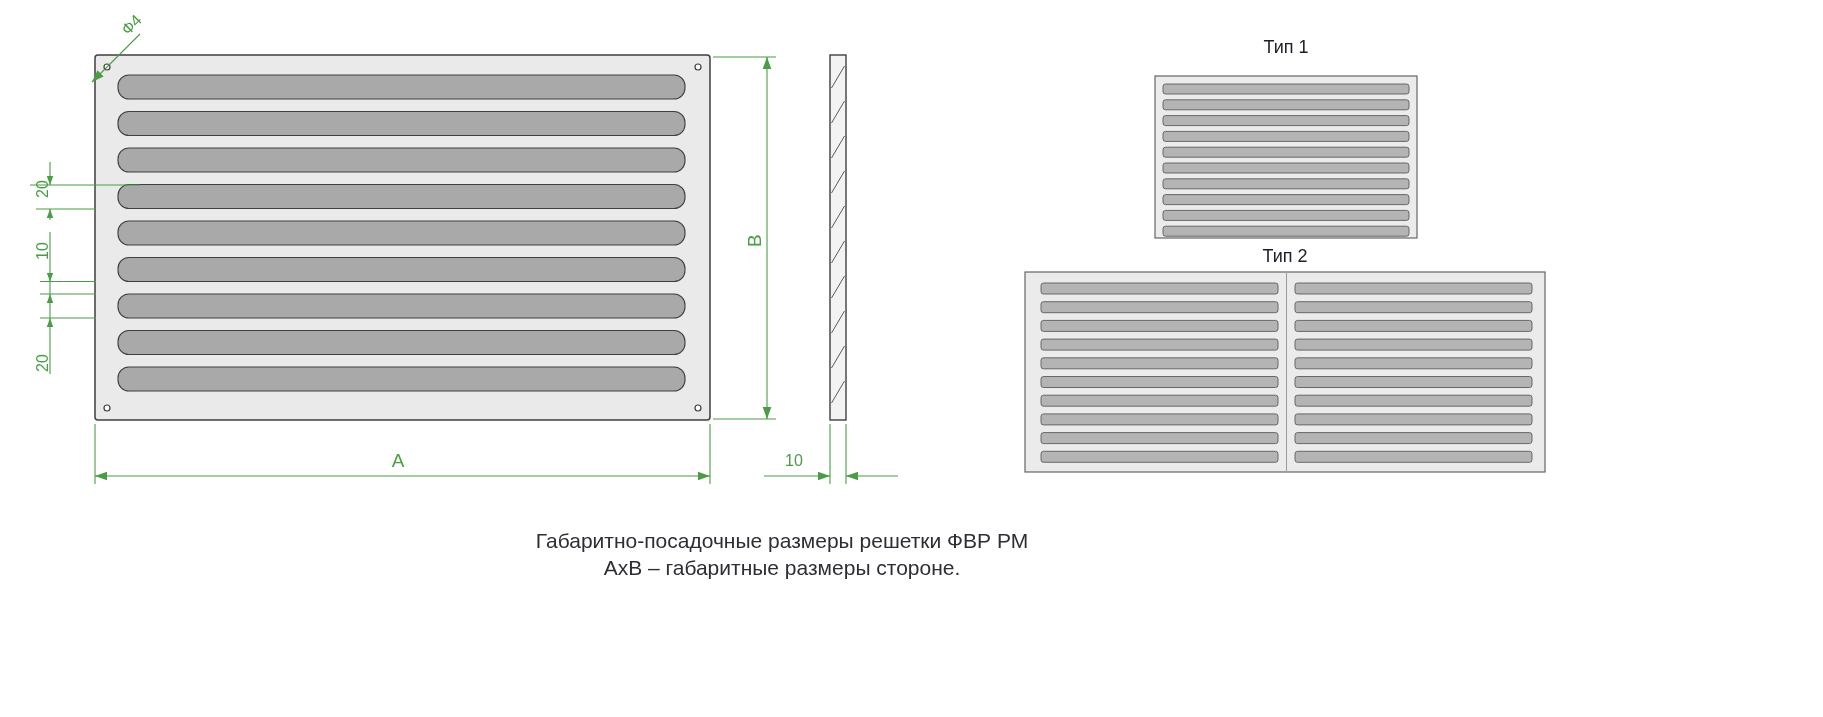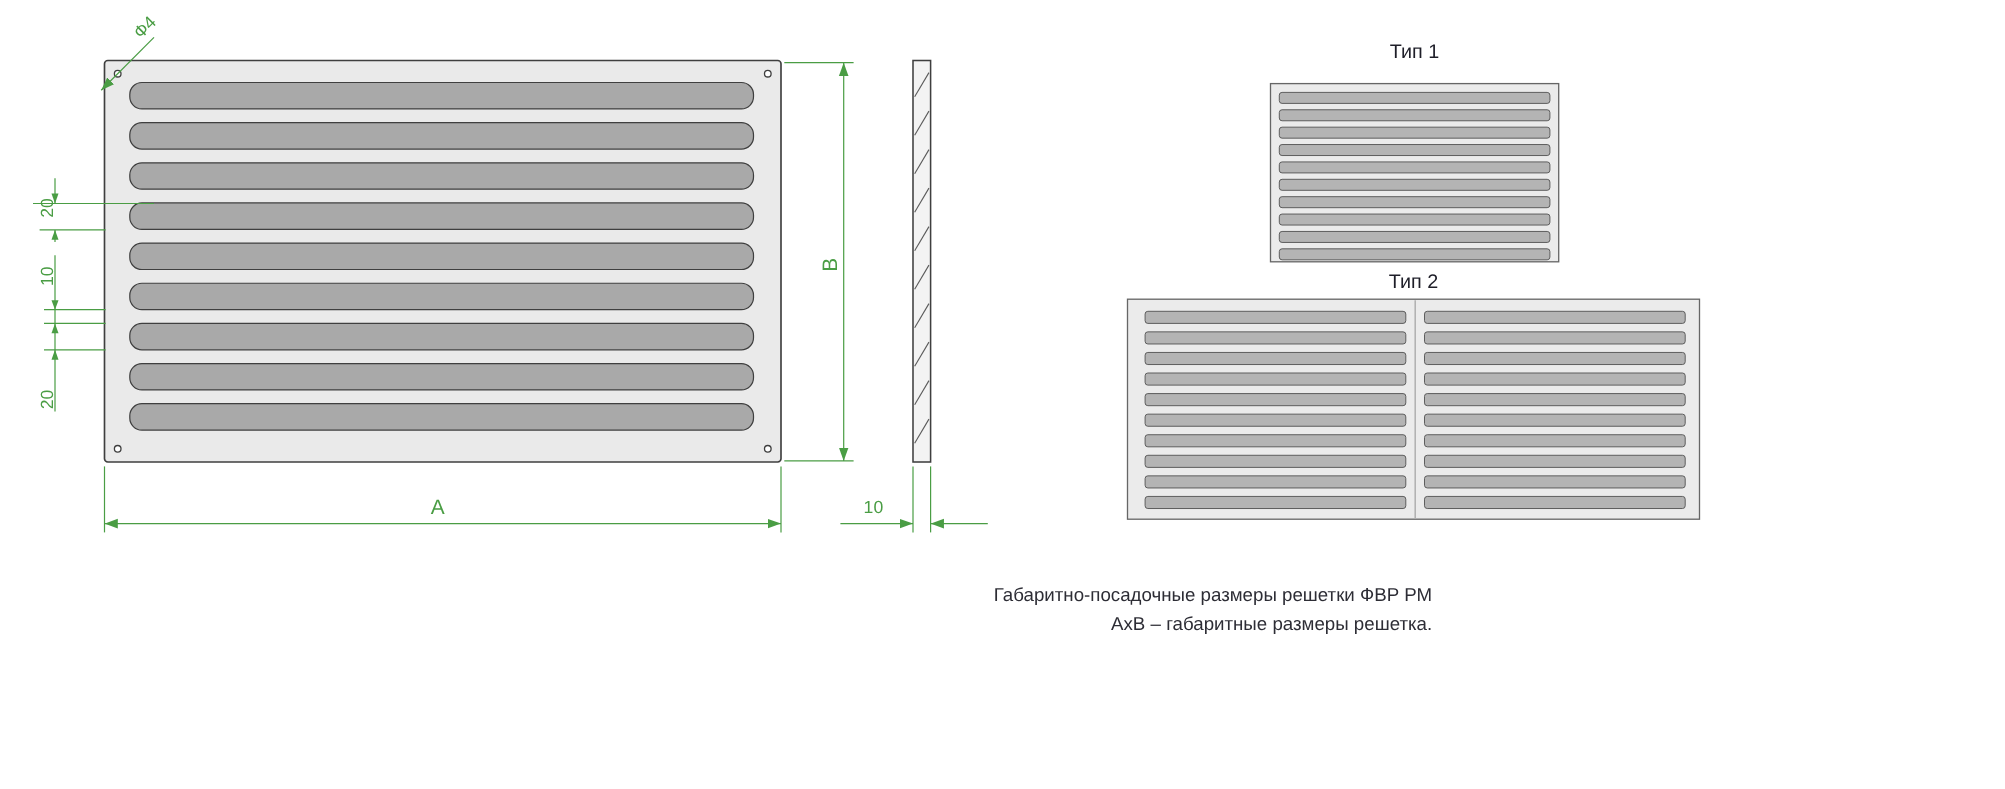--- a/index.html
+++ b/index.html
@@ -26,22 +26,22 @@
   .tframe{fill:var(--type_frame_fill);stroke:#666666;stroke-width:1.2;}
   .tlouver{fill:var(--type_louver_fill);stroke:#5c5c5c;stroke-width:0.9;}
   .seam{stroke:#9a9a9a;stroke-width:1;}
 
   .dim line{stroke:var(--dimension);stroke-width:1.1;fill:none;}
   .arrhead{fill:var(--dimension);stroke:none;}
   .dimtext{fill:var(--dimension);font-size:16px;}
   .dimletter{fill:var(--dimension);font-size:19px;}
   .typetitle{fill:#1e1e28;font-size:18px;text-anchor:middle;}
 
-  .caption{position:absolute;left:262px;top:527px;width:1040px;text-align:right;
-           color:var(--text);font-size:17px;line-height:27px;}
+  .caption{position:absolute;left:262px;top:527px;width:1040px;text-align:center;
+           color:var(--text);font-size:21px;line-height:27px;}
   .caption div{white-space:nowrap;}
 </style>
 </head>
 <body>
 
 <div class="canvas">
 
   <svg width="1823" height="717" viewBox="0 0 1823 717">
     <defs>
       <marker id="arr" viewBox="0 0 10 10" refX="10" refY="5" markerWidth="11" markerHeight="11" orient="auto-start-reverse">
@@ -179,16 +179,16 @@
           <rect x="1295" y="395.2" width="237" height="11" rx="2.5" class="tlouver"></rect>
           <rect x="1295" y="413.9" width="237" height="11" rx="2.5" class="tlouver"></rect>
           <rect x="1295" y="432.6" width="237" height="11" rx="2.5" class="tlouver"></rect>
           <rect x="1295" y="451.29999999999995" width="237" height="11" rx="2.5" class="tlouver"></rect>
         </g>
     </g>
   </svg>
 
   <div class="caption">
     <div>Габаритно-посадочные размеры решетки ФВР РМ</div>
-    <div>АхВ – габаритные размеры решетка.</div>
+    <div>АхВ – габаритные размеры стороне.</div>
   </div>
 
 </div>
 
 </body></html>

